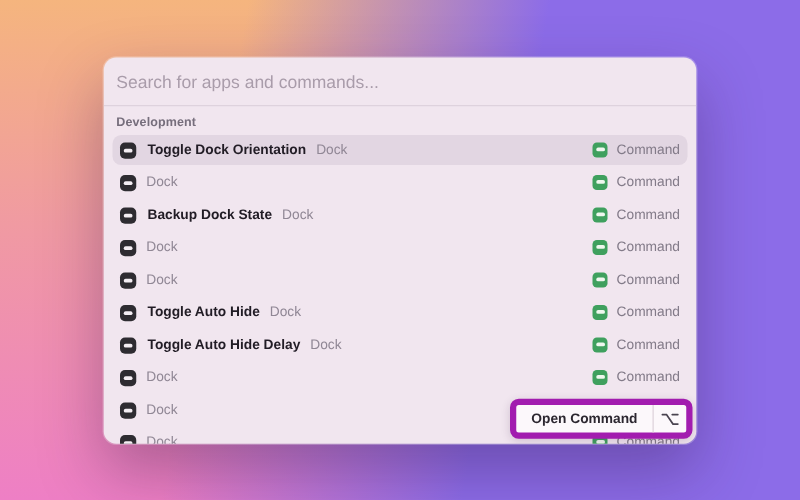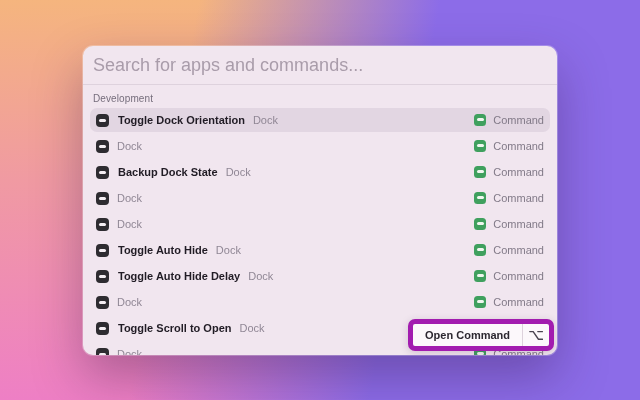--- a/index.html
+++ b/index.html
@@ -16,26 +16,26 @@
   }
   .window{
     position:absolute;left:83px;top:46px;width:474px;height:309px;
     background:var(--window-bg);
     border-radius:10px;overflow:hidden;
     box-shadow:0 0 0 1px rgba(255,255,255,0.25), 0 22px 50px rgba(50,20,70,0.35);
   }
   .search-bar{height:38px;display:flex;align-items:center;border-bottom:1px solid #ded2dd;}
   .search-bar input{
     flex:1;height:100%;background:transparent;border:none;outline:none;
-    font-family:"Liberation Sans",sans-serif;font-size:18px;color:#3a3340;
+    font-family:"Liberation Sans",sans-serif;font-size:14px;color:#3a3340;
     padding:0 10px;
   }
   .search-bar input::placeholder{color:#a99caa;}
   .section-label{
-    margin:8px 10px 4px 10px;font-size:10px;font-weight:400;color:#766e7c;
+    margin:8px 10px 4px 10px;font-size:10px;font-weight:700;color:#766e7c;
     letter-spacing:.1px;
   }
   .rows{padding:0 7px;}
   .row{
     height:24px;margin-bottom:2px;border-radius:7px;
     display:flex;align-items:center;padding:0 6px;
   }
   .row.selected{background:var(--row-highlight);}
   .dock-icon{
     width:13px;height:13px;border-radius:4px;background:var(--dark-icon);
@@ -152,21 +152,20 @@
     <span class="dock-icon"></span>
     <span class="row-subtitle">Dock</span>
     <span class="row-right">
       <span class="green-icon"></span>
       <span class="row-accessory">Command</span>
     </span>
   </div>
 
   <div class="row">
     <span class="dock-icon"></span>
-    <span class="row-title">Toggle Scroll to Open</span>
     <span class="row-subtitle">Dock</span>
     <span class="row-right">
       <span class="green-icon"></span>
       <span class="row-accessory">Command</span>
     </span>
   </div>
 
   <div class="row">
     <span class="dock-icon"></span>
     <span class="row-subtitle">Dock</span>

